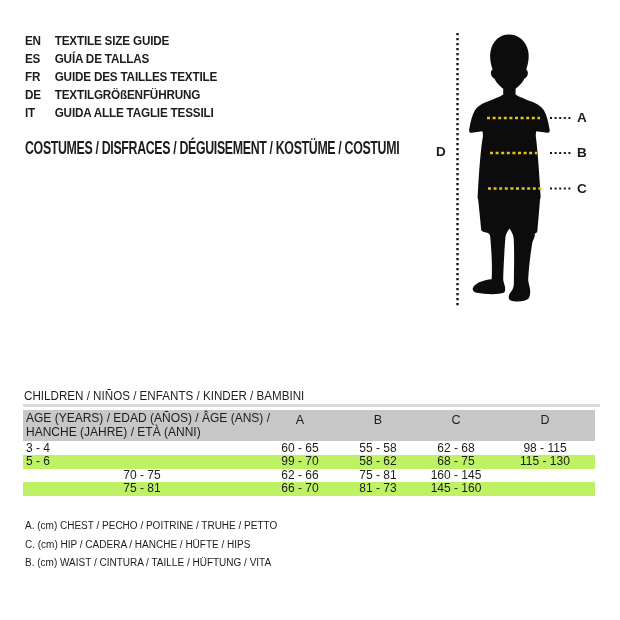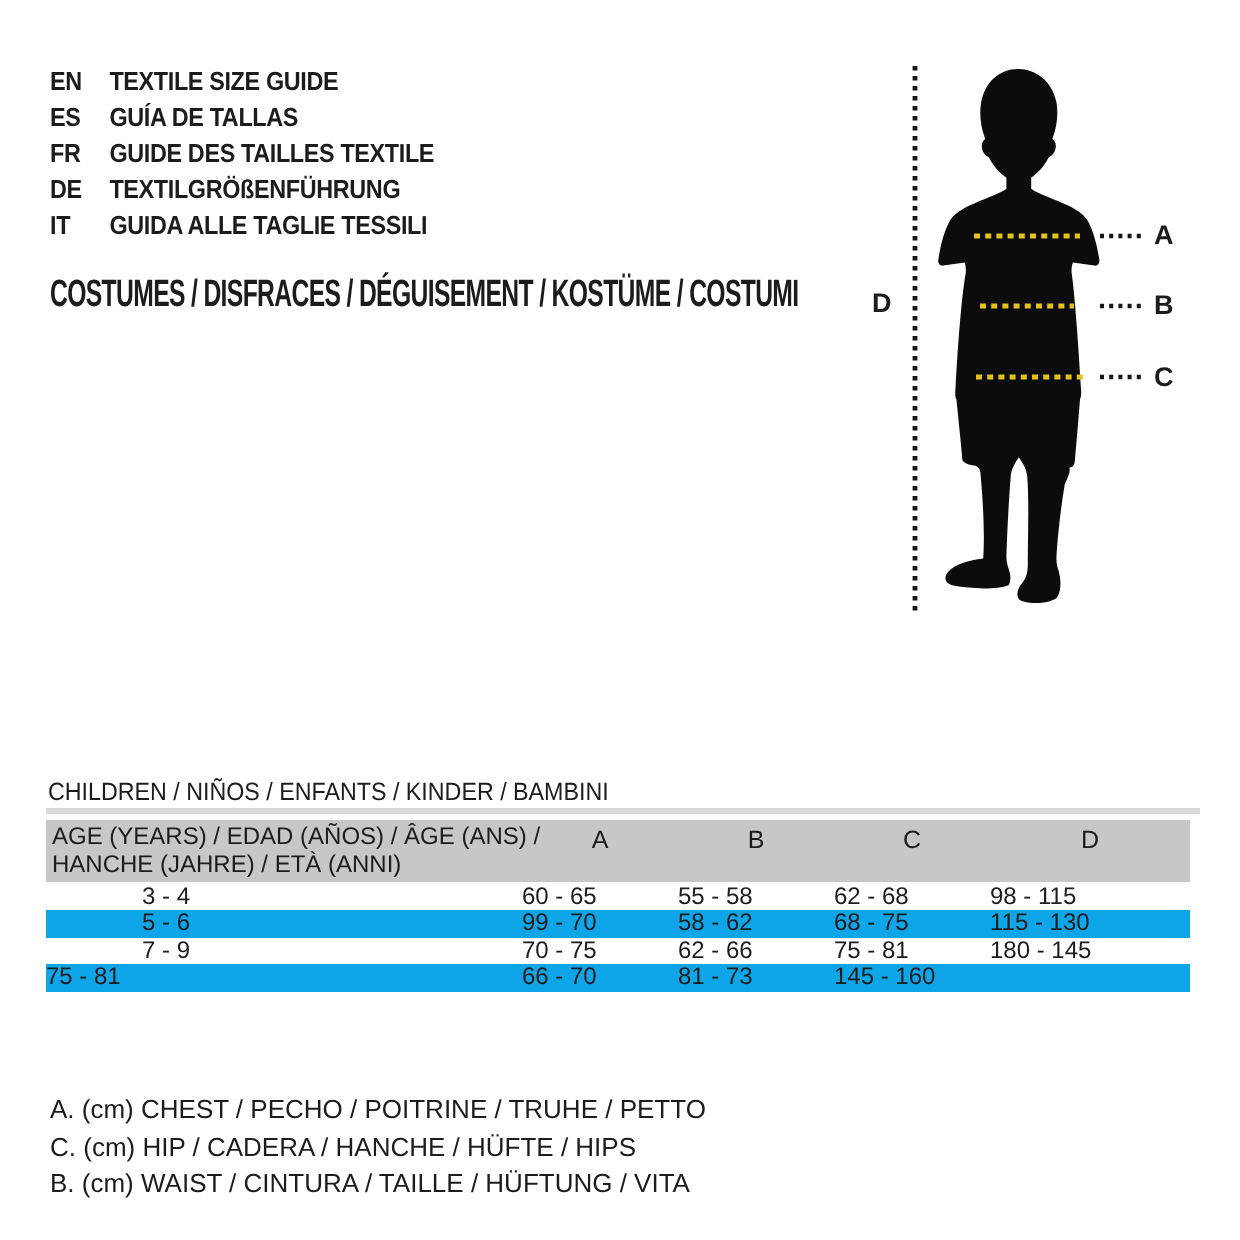--- a/index.html
+++ b/index.html
@@ -30,26 +30,26 @@
   
   .children-title{left:24px;top:390px;font-size:12.5px;line-height:13px;white-space:nowrap;
     transform:scaleX(0.93);transform-origin:left top;}
   .table-topline{left:23px;top:404px;width:577px;height:2.5px;background:#dadada;}
   .grid{display:grid;grid-template-columns:238px 78px 78px 78px 1fr;}
   .table-header{left:23px;top:410px;width:572px;height:31px;background:#c7c7c7;}
   .age-head{padding:2px 0 0 3px;font-size:12px;line-height:13.9px;white-space:nowrap;}
   .col-letter{text-align:center;padding-top:3px;font-size:12.5px;}
   .table-rows{left:23px;top:441.5px;width:572px;}
   .trow{height:13.6px;line-height:13.6px;font-size:12px;}
-  .trow.alt{background:#0ea5e9;}
-  .cell.age{padding-left:3px;white-space:nowrap;margin-left:45px;}
-  .cell.num{text-align:left;white-space:nowrap;}
-
-  
-  .legend{left:25px;top:546px;font-size:13px;line-height:18.7px;white-space:nowrap;}
+  .trow.alt{background:#bef264;}
+  .cell.age{padding-left:3px;white-space:nowrap;}
+  .cell.num{text-align:center;white-space:nowrap;}
+
+  
+  .legend{left:25px;top:517px;font-size:10px;line-height:18.7px;white-space:nowrap;}
 </style>
 </head>
 <body>
 
 <div class="abs lang-list">
   <div class="lang-row">
     <span class="lang-code">EN</span>
     <span class="lang-label">TEXTILE SIZE GUIDE</span>
   </div>
   <div class="lang-row">
@@ -171,25 +171,24 @@
   </div>
   <div class="grid trow alt">
     <div class="cell age">5 - 6</div>
     <div class="cell num">99 - 70</div>
     <div class="cell num">58 - 62</div>
     <div class="cell num">68 - 75</div>
     <div class="cell num">115 - 130</div>
     <div></div>
   </div>
   <div class="grid trow">
-    <div class="cell age">7 - 9</div>
     <div class="cell num">70 - 75</div>
     <div class="cell num">62 - 66</div>
     <div class="cell num">75 - 81</div>
-    <div class="cell num">180 - 145</div>
+    <div class="cell num">160 - 145</div>
     <div></div>
   </div>
   <div class="grid trow alt">
     <div class="cell num">75 - 81</div>
     <div class="cell num">66 - 70</div>
     <div class="cell num">81 - 73</div>
     <div class="cell num">145 - 160</div>
     <div></div>
   </div>
 </div>

